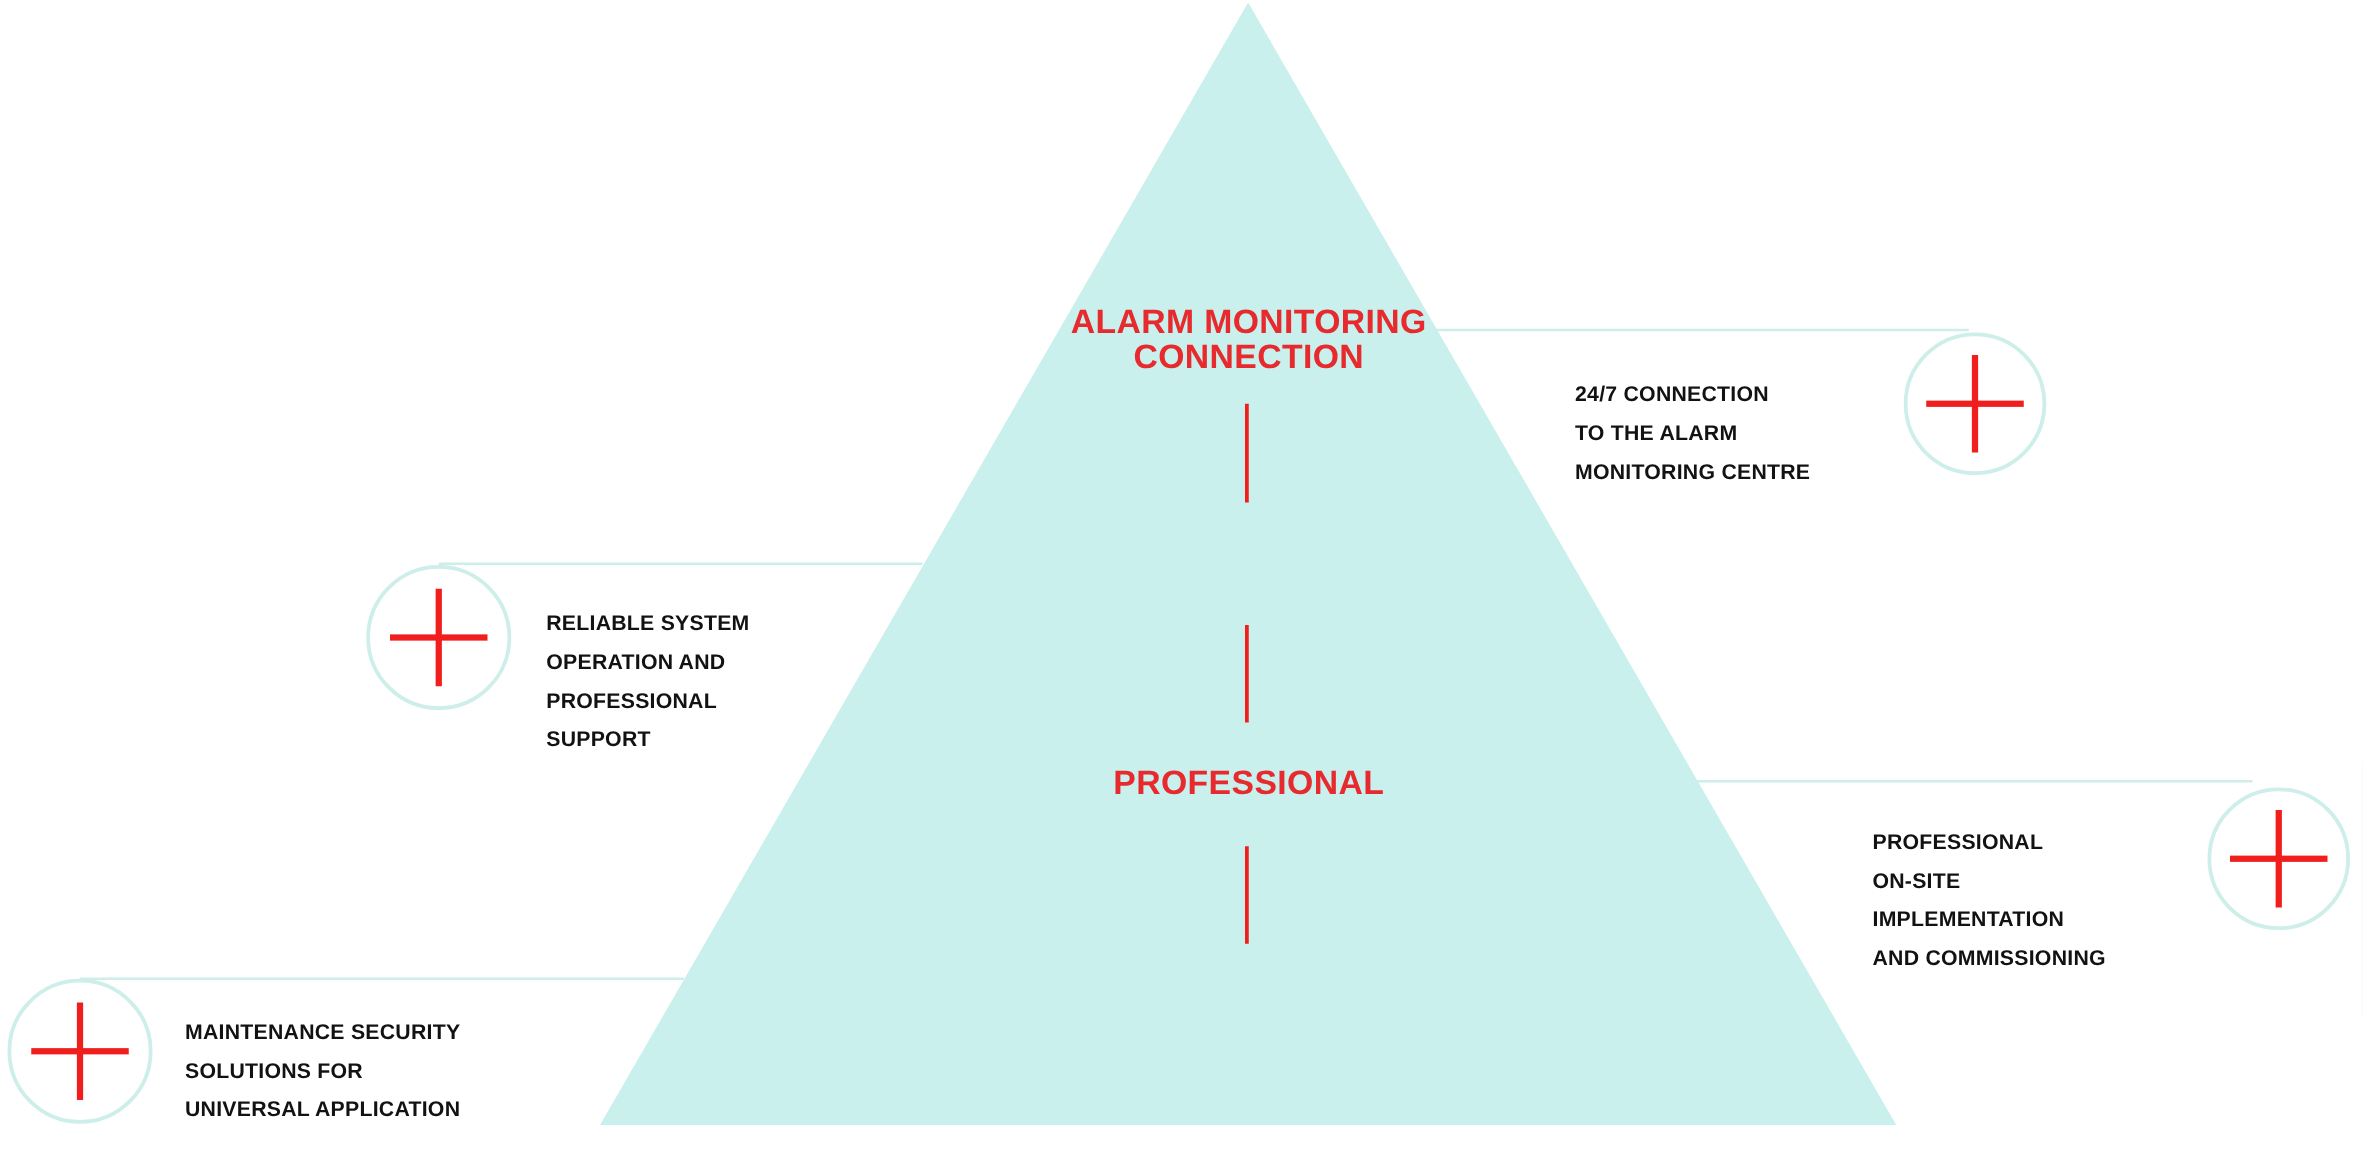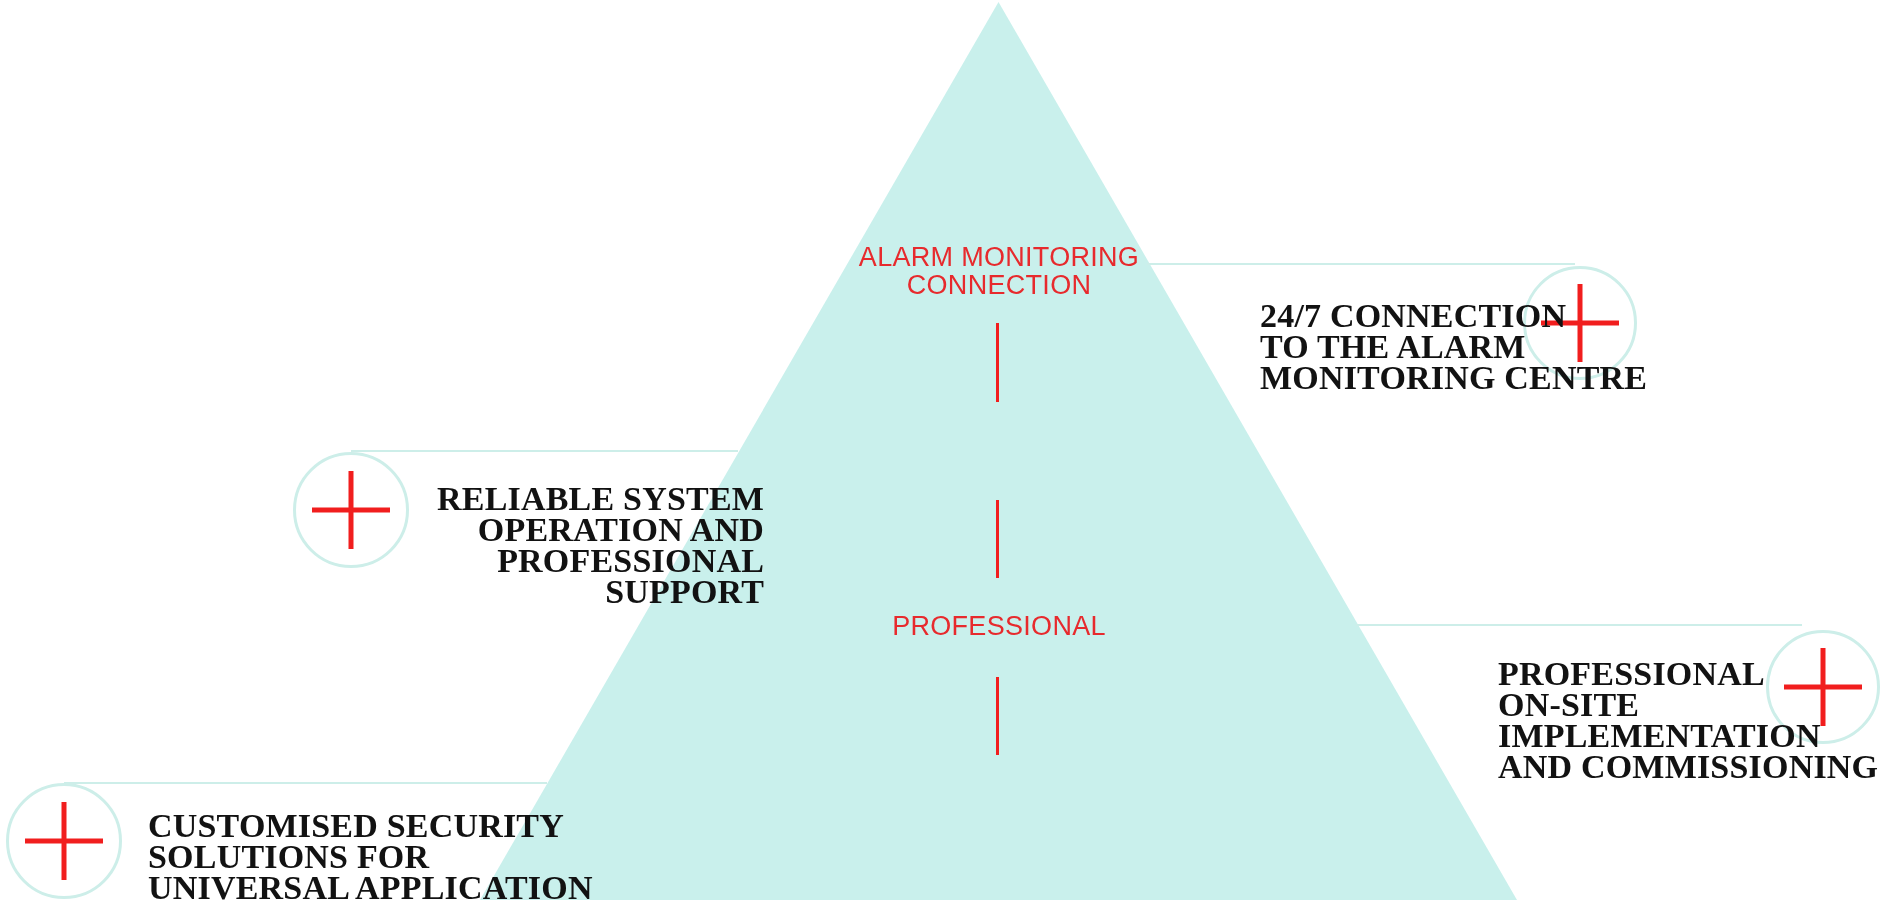--- a/index.html
+++ b/index.html
@@ -7,21 +7,21 @@
     position:relative;width:1890px;height:920px;background:var(--bg,#ffffff);
     overflow:hidden;font-family:"Liberation Sans",sans-serif;
   }
   .triangle{
     position:absolute;left:480px;top:2px;width:1037px;height:898px;
     background:var(--triangle,#c9f0ec);
     clip-path:polygon(50% 0,100% 100%,0 100%);
   }
   .level{
     position:absolute;left:999px;transform:translateX(-50%);
-    color:var(--red-text,#e72a2d);font-size:27px;line-height:28px;font-weight:400;
+    color:var(--red-text,#e72a2d);font-size:27px;line-height:28px;font-weight:700;
     text-align:center;white-space:pre-line;letter-spacing:0.3px;
   }
   #level-0{top:243px;}
   #level-1{top:434px;}
   #level-2{top:612px;}
   #level-3{top:792px;}
   .tick{position:absolute;left:996px;width:3px;background:var(--red-shape,#f11e1e);}
   #tick-0{top:323px;height:79px;}
   #tick-1{top:500px;height:78px;}
   #tick-2{top:677px;height:78px;}
@@ -36,26 +36,25 @@
   }
   #circle-0{left:1523px;top:266px;width:114px;height:114px;}
   #circle-1{left:293px;top:452px;width:116px;height:116px;}
   #circle-2{left:1766px;top:630px;width:114px;height:114px;}
   #circle-3{left:6px;top:783px;width:116px;height:116px;}
   .bar{position:absolute;background:var(--red-shape,#f11e1e);left:50%;top:50%;}
   .bar.v{width:5px;height:78px;transform:translate(-50%,-50%);}
   .bar.h{width:78px;height:5px;transform:translate(-50%,-50%);}
   .note{
     position:absolute;color:var(--black-text,#121212);
-    font-size:34px;line-height:31px;font-weight:700;letter-spacing:0.2px;
+    font-size:17px;line-height:31px;font-weight:700;letter-spacing:0.2px;
     white-space:pre-line;
-    font-family:Liberation Serif, serif;
   }
   #note-0{left:1260px;top:300px;}
-  #note-1{left:437px;top:483px;text-align:right;}
+  #note-1{left:437px;top:483px;}
   #note-2{left:1498px;top:658px;}
   #note-3{left:148px;top:810px;}
 </style>
 </head>
 <body>
 
 <div class="stage" style="--bg: #ffffff; --triangle: #c9f0ec; --pale: #cdeee9; --red-text: #e72a2d; --red-shape: #f11e1e; --black-text: #121212;">
 
   <div class="triangle"></div>
 
@@ -92,17 +91,17 @@
 TO THE ALARM
 MONITORING CENTRE</div>
   <div class="note" id="note-1">RELIABLE SYSTEM
 OPERATION AND
 PROFESSIONAL
 SUPPORT</div>
   <div class="note" id="note-2">PROFESSIONAL
 ON-SITE
 IMPLEMENTATION
 AND COMMISSIONING</div>
-  <div class="note" id="note-3">CUSTOMISED SECURITY
+  <div class="note" id="note-3">MAINTENANCE SECURITY
 SOLUTIONS FOR
 UNIVERSAL APPLICATION</div>
 
 </div>
 
 </body></html>

